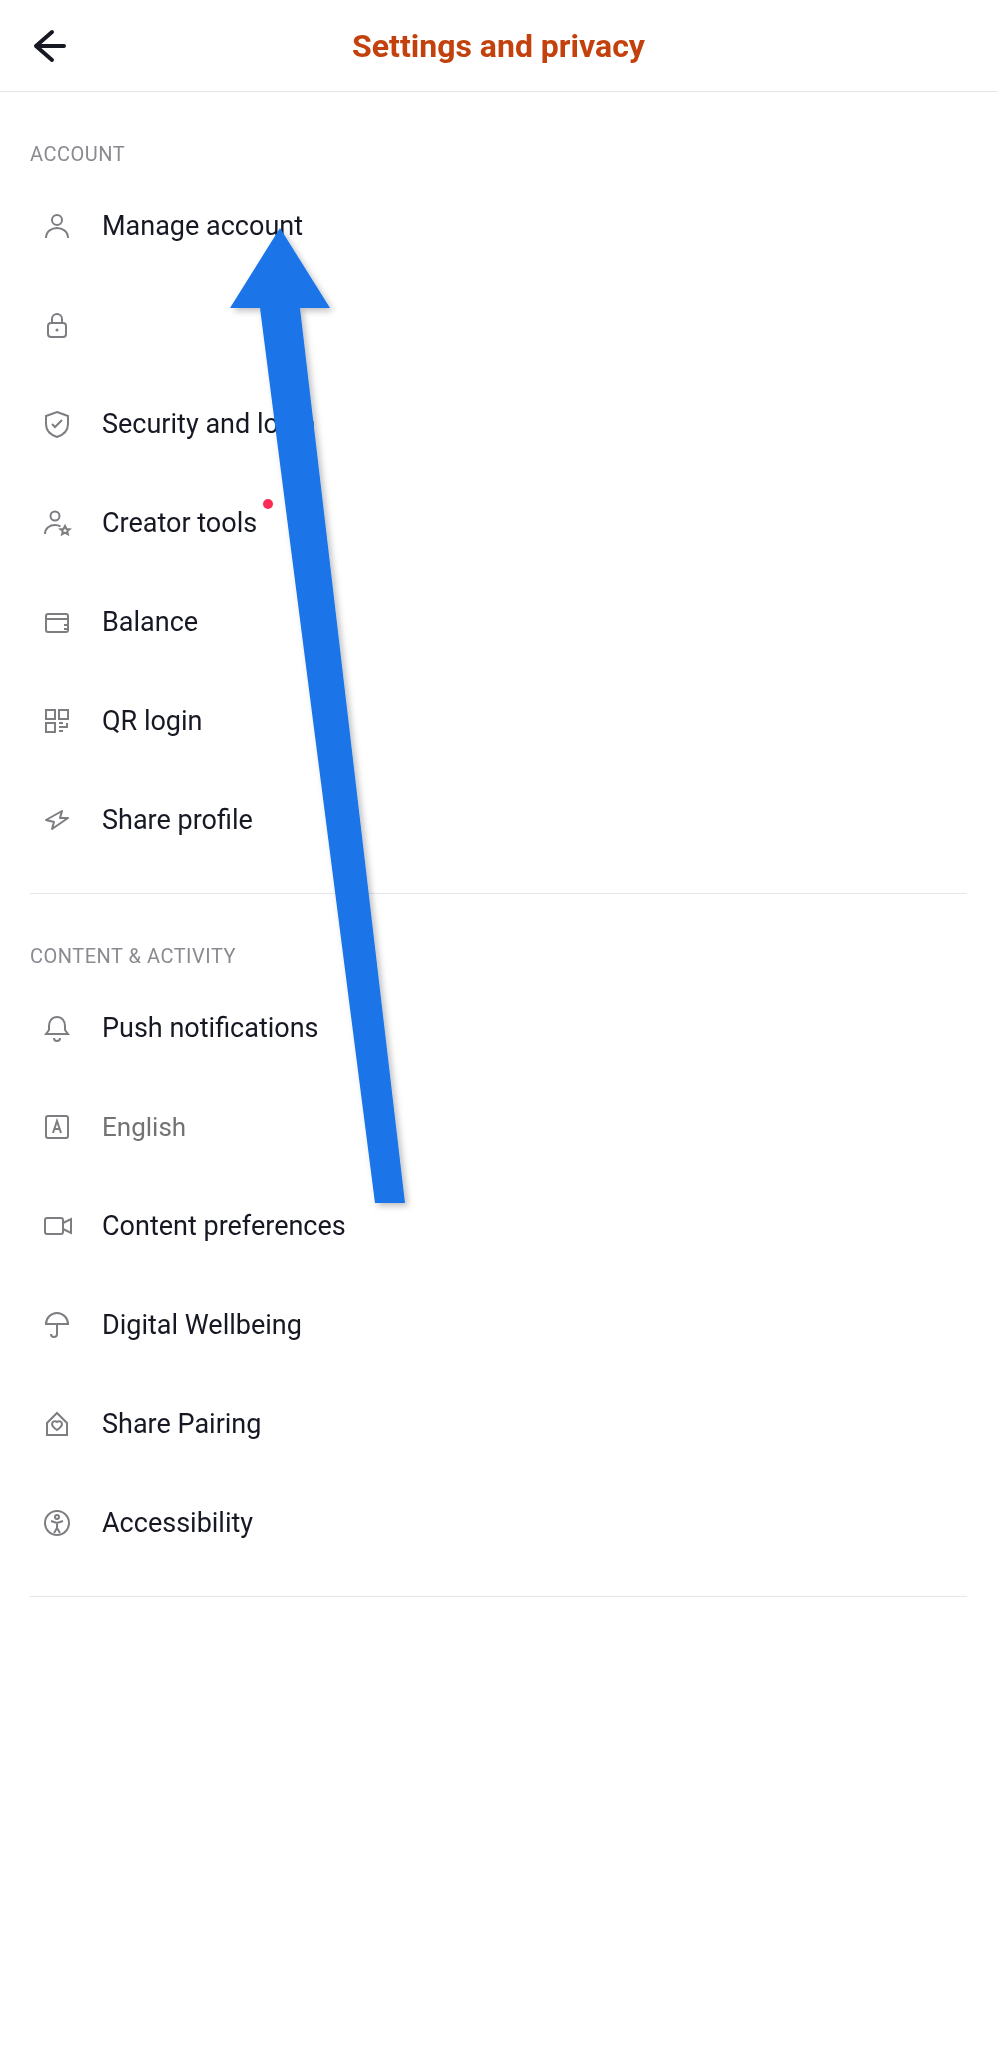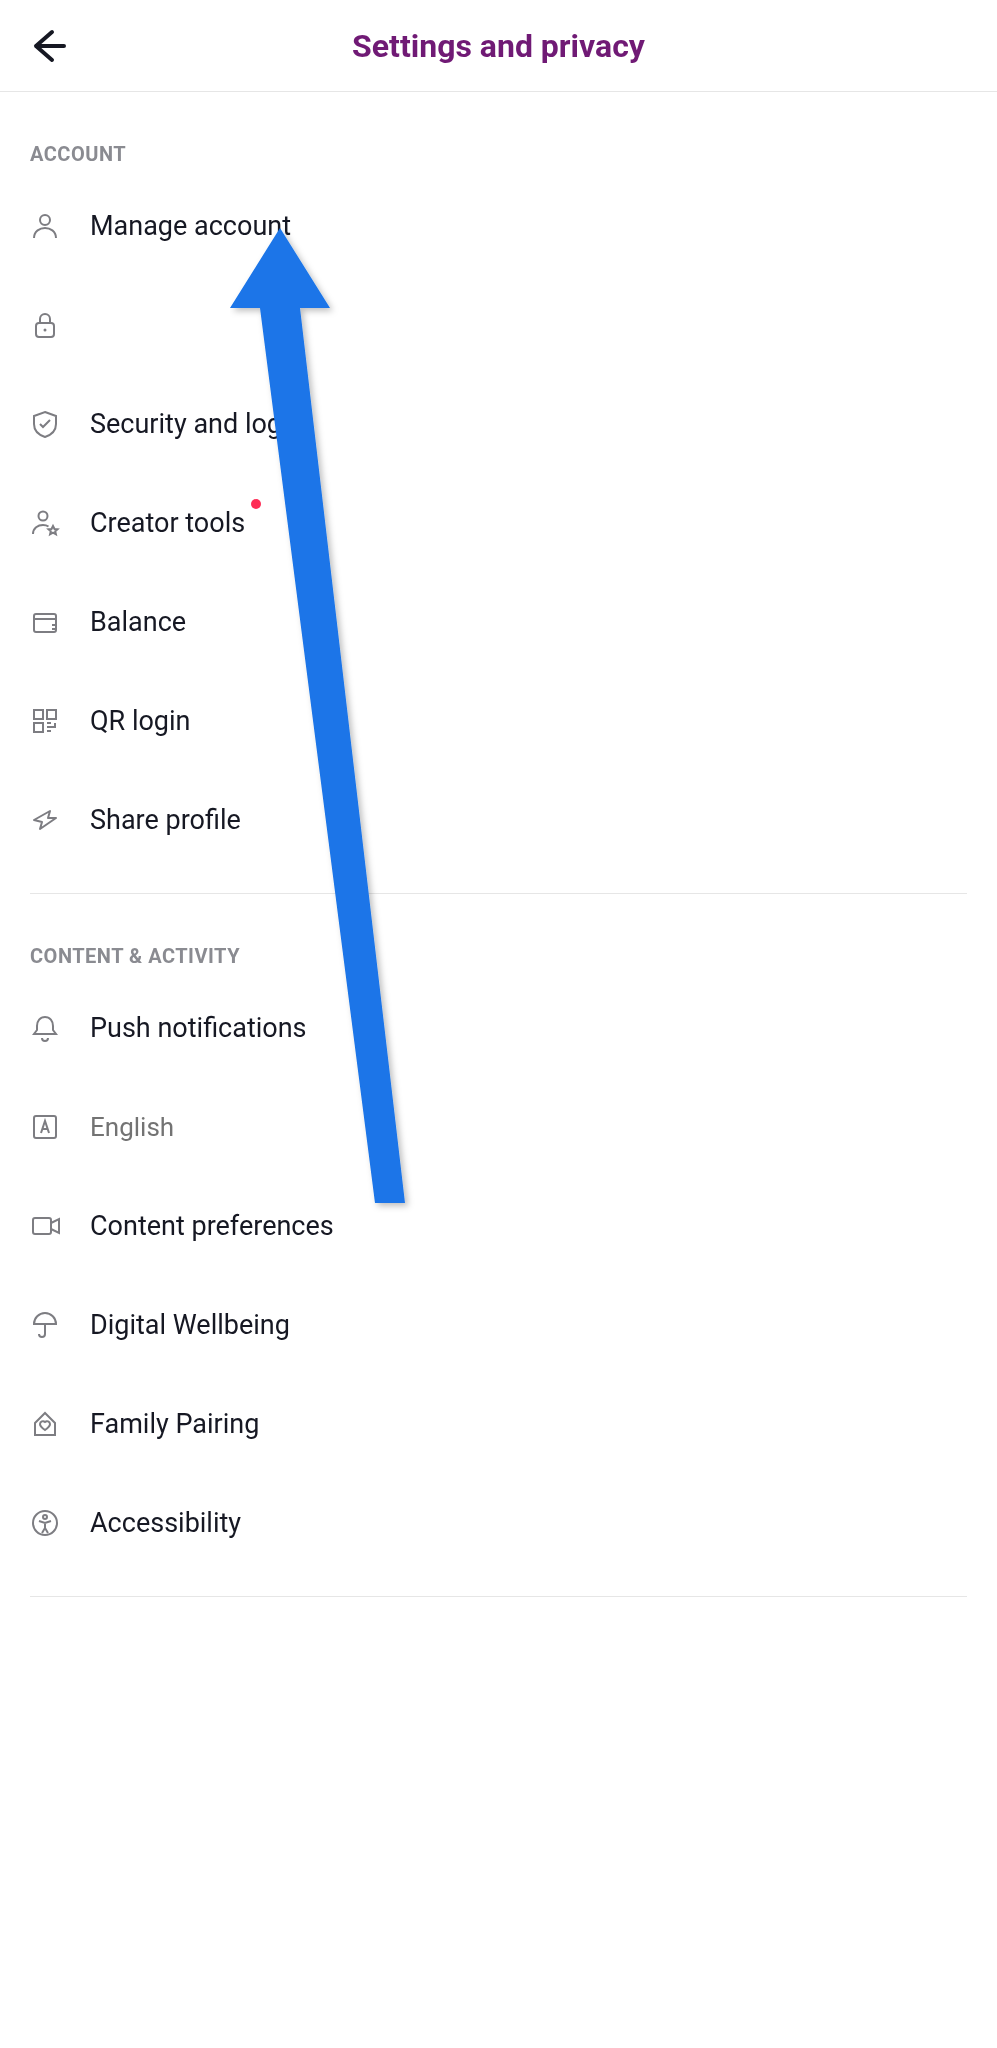--- a/index.html
+++ b/index.html
@@ -25,36 +25,37 @@
     width: 40px;
     height: 40px;
     display: flex;
     align-items: center;
     justify-content: center;
     cursor: pointer;
   }
   .title {
     font-size: 32px;
     font-weight: 700;
-    color: #701a75;
+    color: #c2410c;
   }
   .section-label {
     font-size: 20px;
-    font-weight: 700;
+    font-weight: 400;
     letter-spacing: 0.5px;
     color: #8a8b91;
     padding: 50px 30px 10px 30px;
     text-transform: uppercase;
   }
   .row {
     display: flex;
     align-items: center;
     height: 99px;
     padding: 0 30px;
     cursor: pointer;
+    margin-left: 12px;
   }
   .row .icon-wrap {
     width: 60px;
     display: flex;
     align-items: center;
     justify-content: flex-start;
   }
   .row .label {
     font-size: 27px;
     color: #161823;
@@ -221,21 +222,21 @@
   <div class="label">Digital Wellbeing</div>
 </div>
 
 <div class="row">
   <div class="icon-wrap">
     <svg width="30" height="30" viewBox="0 0 30 30">
       <path d="M5 14 L15 4 L25 14 v12 H5 Z" class="icon-stroke"></path>
       <path d="M15 21 c-3-2-5-4-5-6 a3 3 0 0 1 5-2 a3 3 0 0 1 5 2 c0 2-2 4-5 6 Z" class="icon-stroke"></path>
     </svg>
   </div>
-  <div class="label">Family Pairing</div>
+  <div class="label">Share Pairing</div>
 </div>
 
 <div class="row">
   <div class="icon-wrap">
     <svg width="30" height="30" viewBox="0 0 30 30">
       <circle cx="15" cy="15" r="12" class="icon-stroke"></circle>
       <circle cx="15" cy="9" r="2" class="icon-stroke"></circle>
       <path d="M9 13 l6 2 l6-2 M15 15 v5 M15 20 l-3 5 M15 20 l3 5" class="icon-stroke"></path>
     </svg>
   </div>

